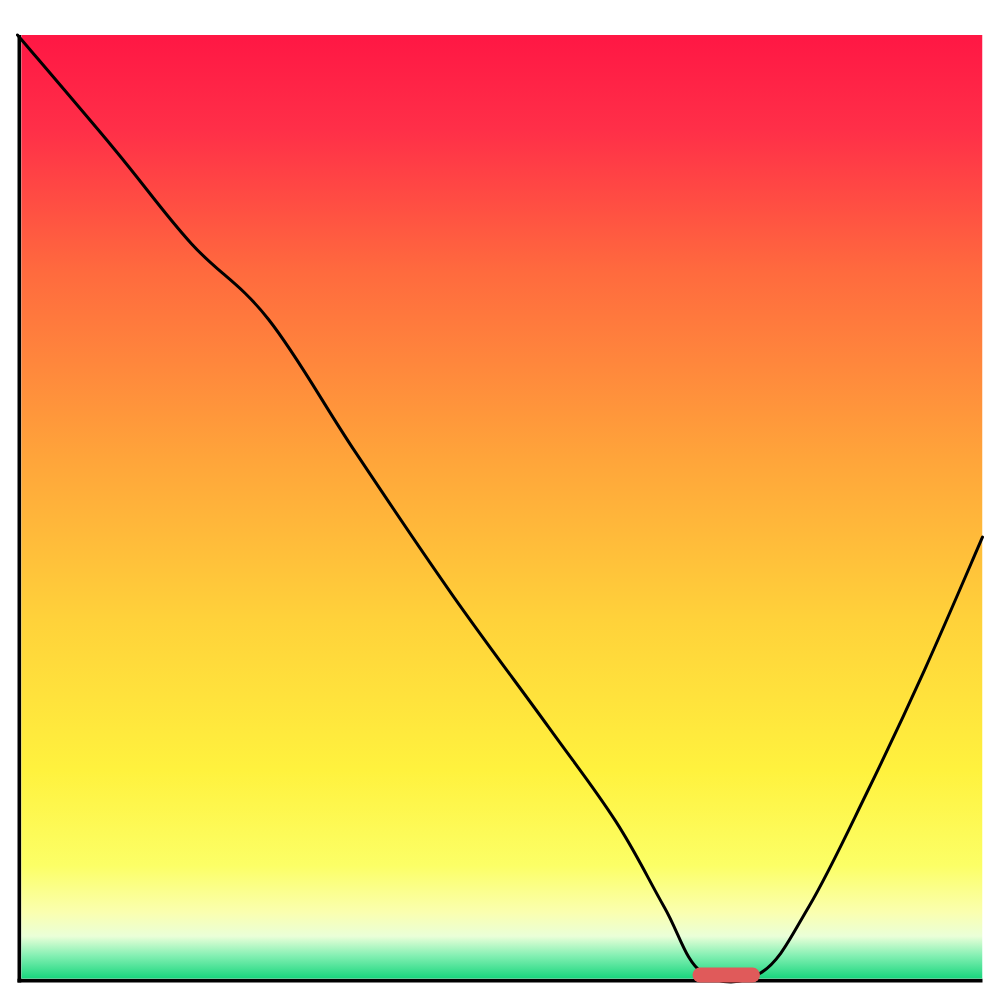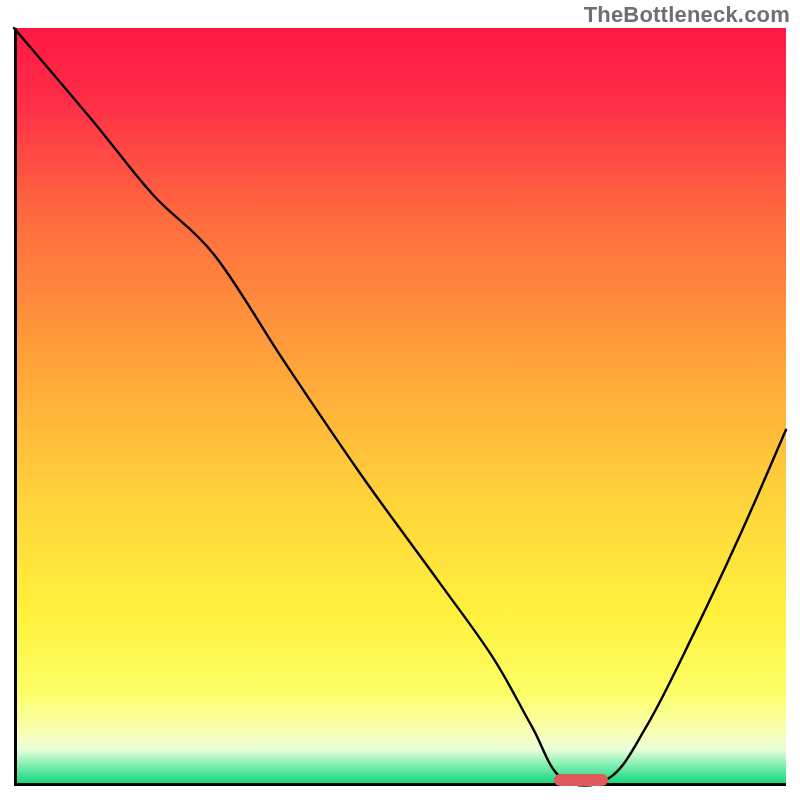--- a/index.html
+++ b/index.html
@@ -48,21 +48,20 @@
     height: 12px;
     border-radius: 6px;
     background: #e05a5a;
   }
 </style>
 </head>
 <body>
 
 <div class="frame">
 
-  <div class="watermark">TheBottleneck.com</div>
 
   <div class="plot">
     <svg width="100%" height="100%" viewBox="0 0 772 758" preserveAspectRatio="none" style="display:block">
       <defs>
         <linearGradient id="bg-grad" x1="0" y1="0" x2="0" y2="1">
             <stop offset="0%" stop-color="#ff1744"></stop>
             <stop offset="10%" stop-color="#ff2f48"></stop>
             <stop offset="25%" stop-color="#ff6a3e"></stop>
             <stop offset="45%" stop-color="#ffa53a"></stop>
             <stop offset="62%" stop-color="#ffd23a"></stop>

